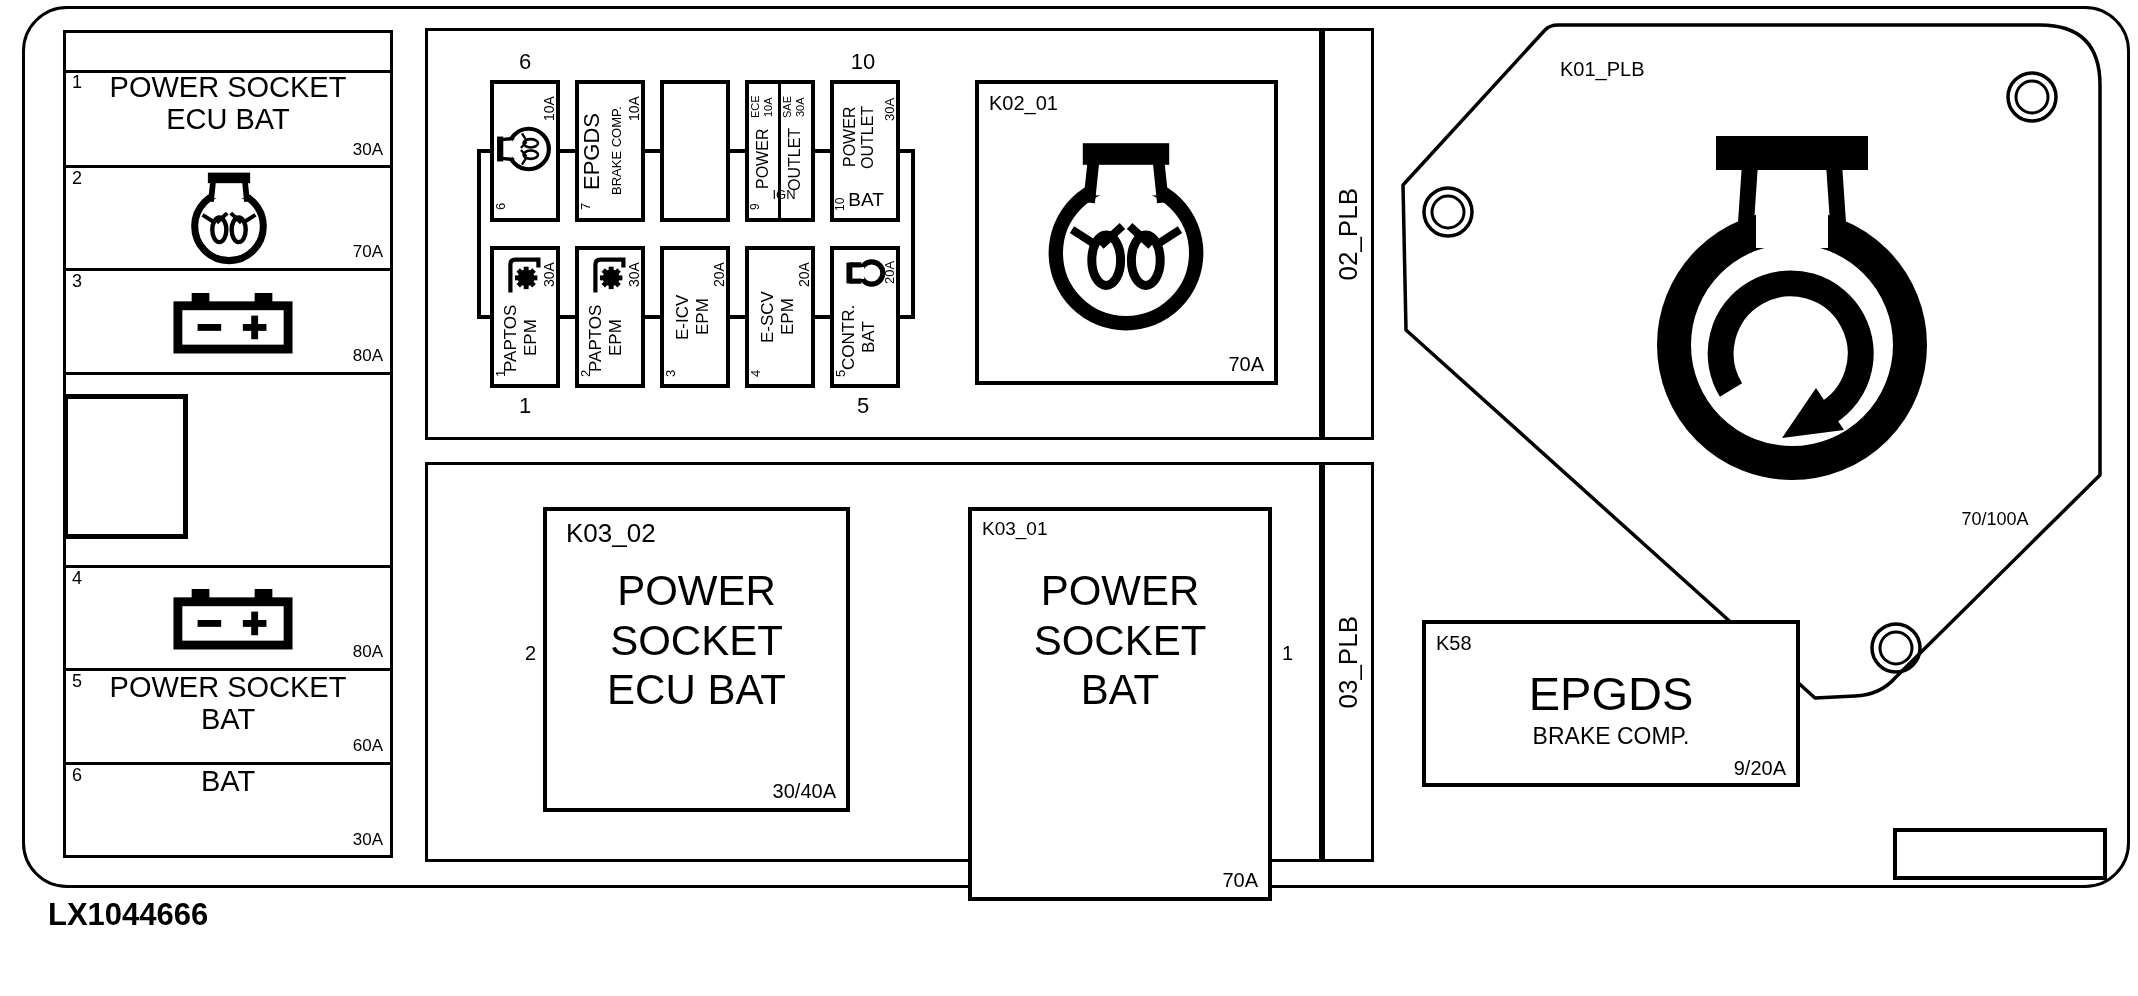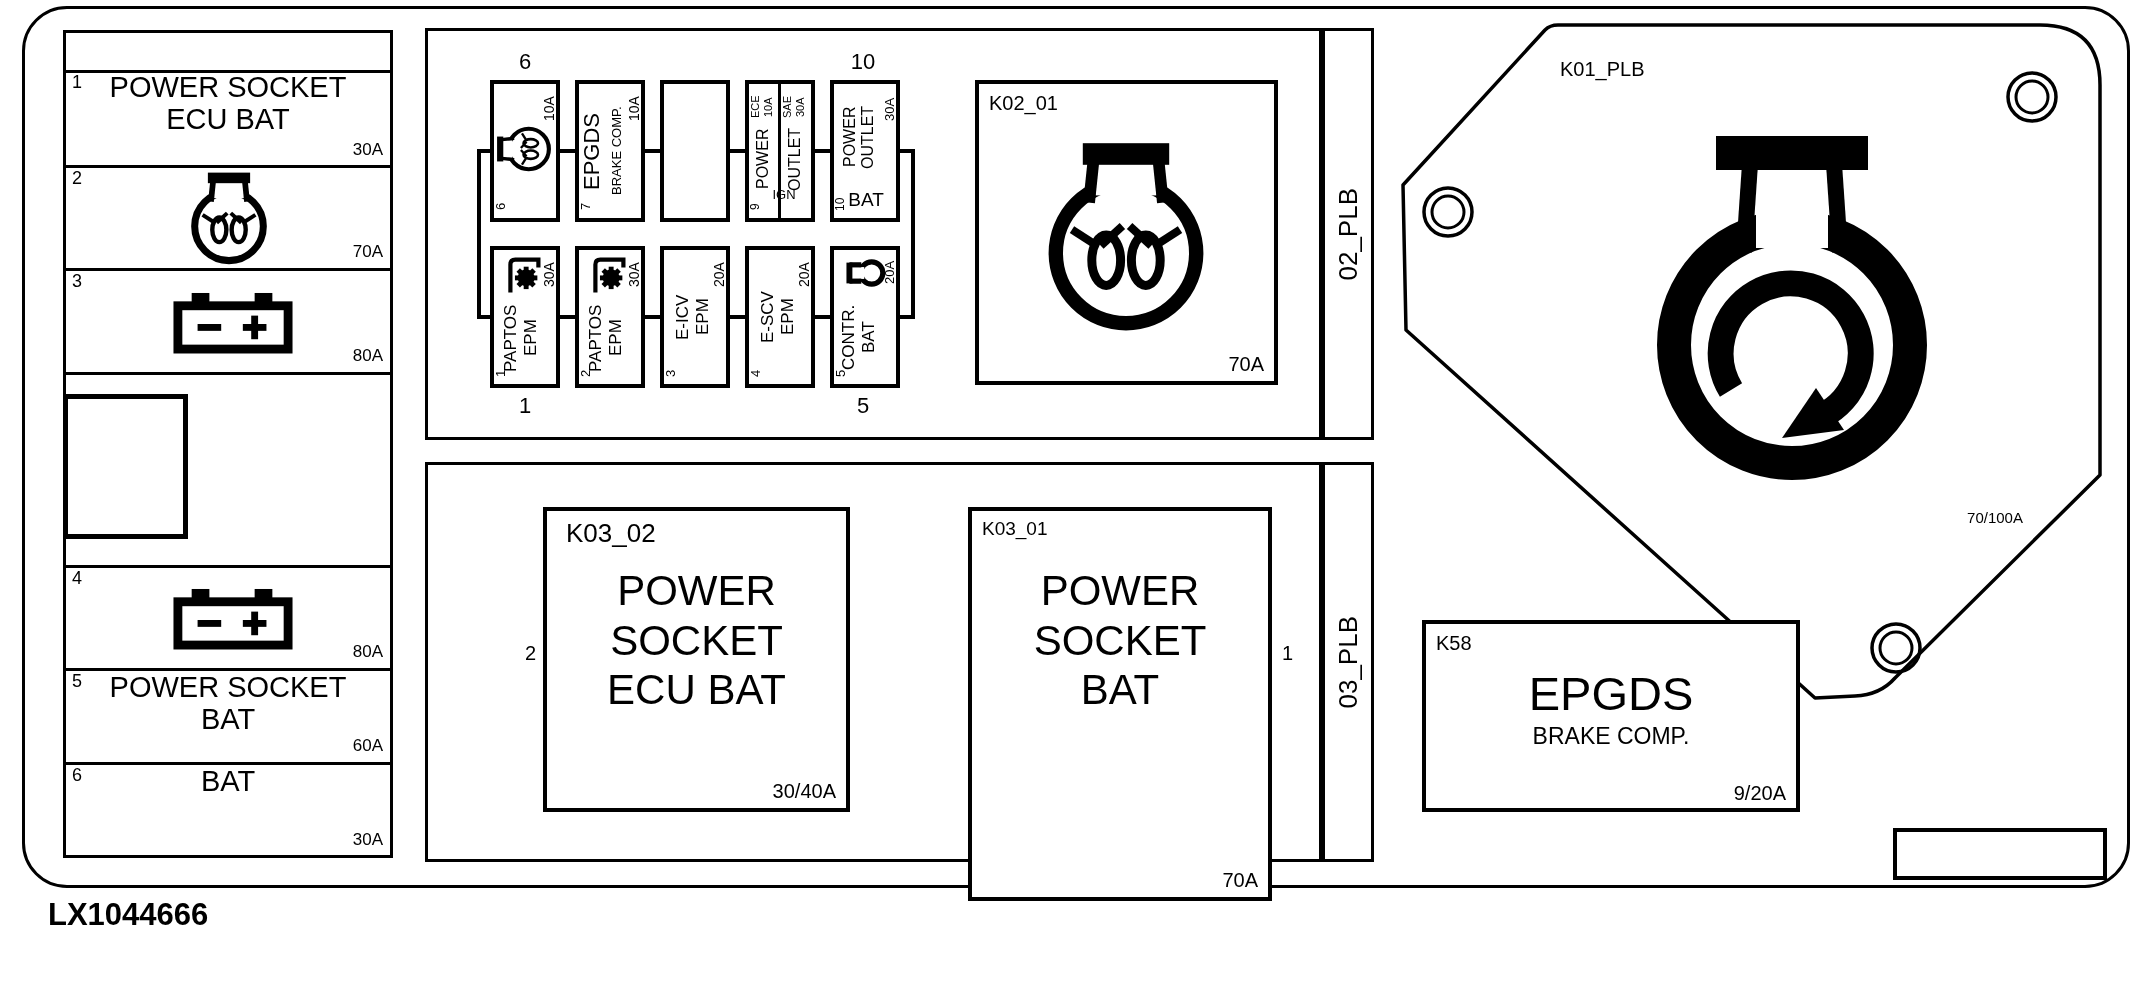--- a/index.html
+++ b/index.html
@@ -282,23 +282,23 @@
       <circle cx="1792" cy="345" r="118" fill="#fff" stroke="#000" stroke-width="34"></circle>
       <rect x="1756" y="204" width="72" height="44" fill="#fff"></rect>
       <line x1="1750" y1="164" x2="1744" y2="252" stroke="#000" stroke-width="16"></line>
       <line x1="1834" y1="164" x2="1840" y2="252" stroke="#000" stroke-width="16"></line>
       <rect x="1716" y="136" width="152" height="34" fill="#000"></rect>
       <path d="M 1731,390 A 70,70 0 1 1 1822,416" fill="none" stroke="#000" stroke-width="26"></path>
       <polygon points="1844,430 1816,388 1782,438" fill="#000"></polygon>
     </g>
   </svg>
   <div class="t" style="left:1560px;top:58px;font-size:20px">K01_PLB</div>
-  <div class="t ctr" style="left:1920px;top:510px;width:150px;font-size:15px">70/100A</div>
-
-  <div class="f" style="left:1422px;top:620px;width:378px;height:192px">
+  <div class="t ctr" style="left:1920px;top:510px;width:150px;font-size:18px">70/100A</div>
+
+  <div class="f" style="left:1422px;top:620px;width:378px;height:167px">
     <div class="t" style="left:10px;top:8px;font-size:20px">K58</div>
     <div class="t ctr" style="left:0;top:44px;width:100%;font-size:47px">EPGDS</div>
     <div class="t ctr" style="left:0;top:100px;width:100%;font-size:23px">BRAKE COMP.</div>
     <div class="t" style="right:10px;bottom:4px;font-size:20px">9/20A</div>
   </div>
 
   <div class="f" style="left:1893px;top:828px;width:214px;height:52px"></div>
 
   <div class="t" style="left:48px;top:898px;font-size:31px;font-weight:bold">LX1044666</div>
 

